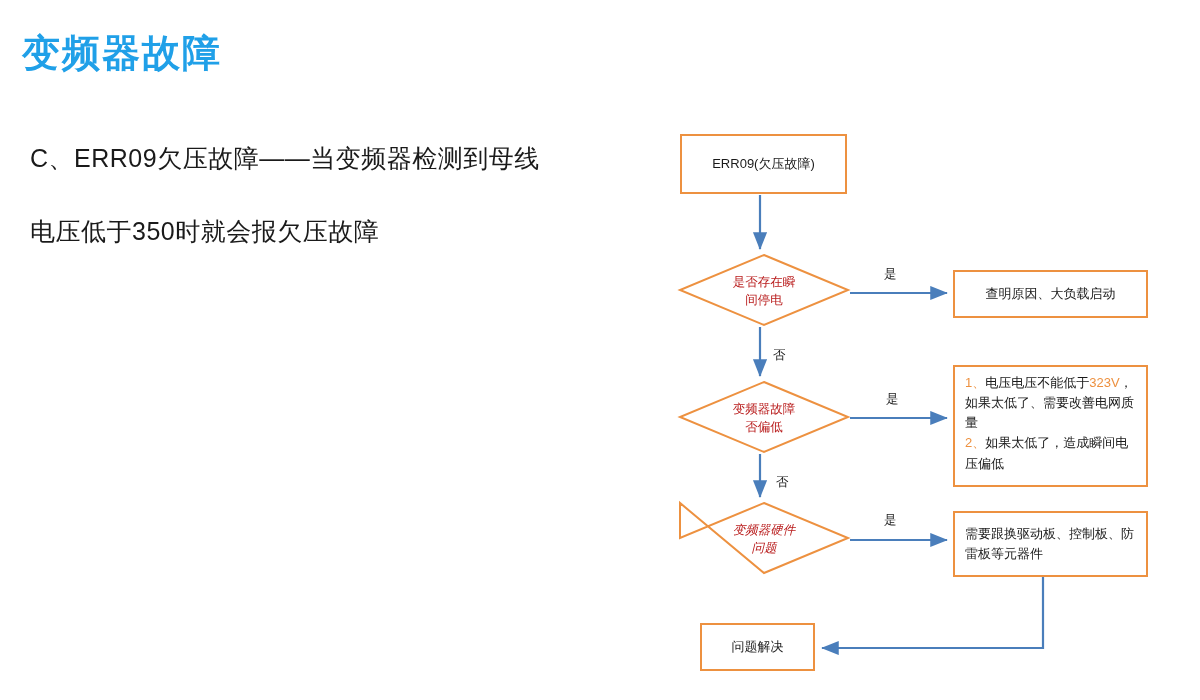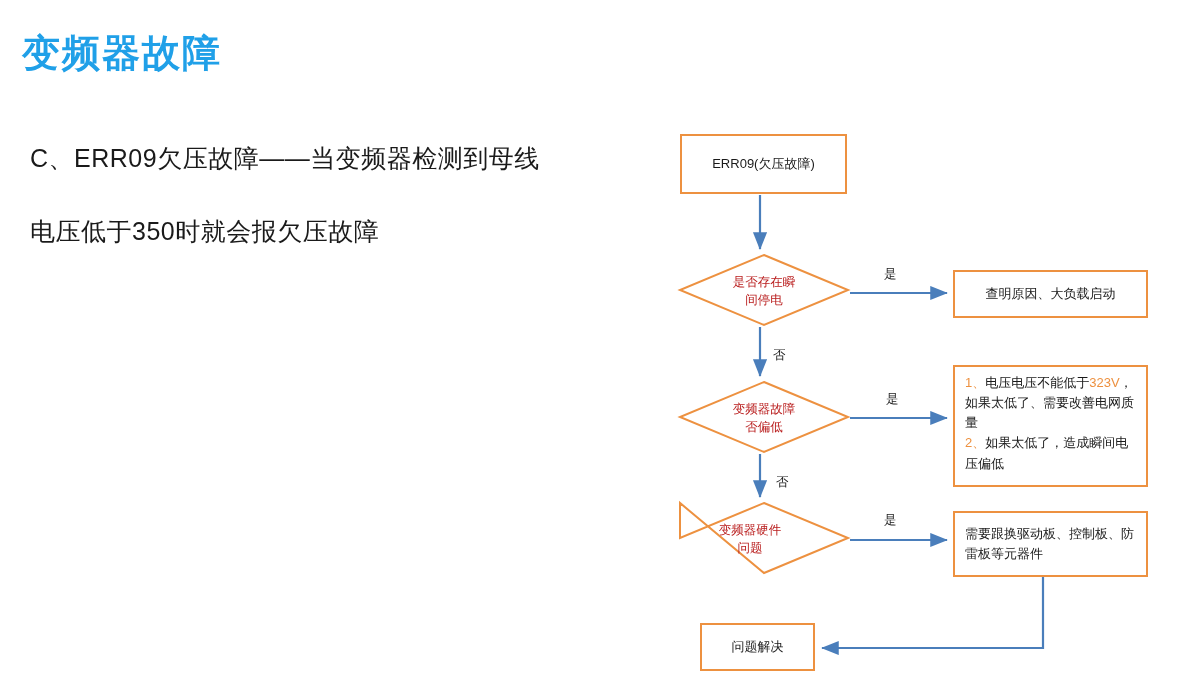--- a/index.html
+++ b/index.html
@@ -145,21 +145,21 @@
         <div>是否存在瞬</div>
         <div>间停电</div>
       </div>
     </div>
     <div class="diamond-label" style="left:694px; top:395px; width:140px; height:46px;">
       <div>
         <div>变频器故障</div>
         <div>否偏低</div>
       </div>
     </div>
-    <div class="diamond-label" style="left:680px; top:516px; width:140px; height:46px;">
+    <div class="diamond-label" style="left:694px; top:516px; width:140px; height:46px;font-style:italic;">
       <div>
         <div>变频器硬件</div>
         <div>问题</div>
       </div>
     </div>
 
     <div class="edge-label" style="left:884px; top:266px;">是</div>
     <div class="edge-label" style="left:773px; top:347px;">否</div>
     <div class="edge-label" style="left:886px; top:391px;">是</div>
     <div class="edge-label" style="left:776px; top:474px;">否</div>

